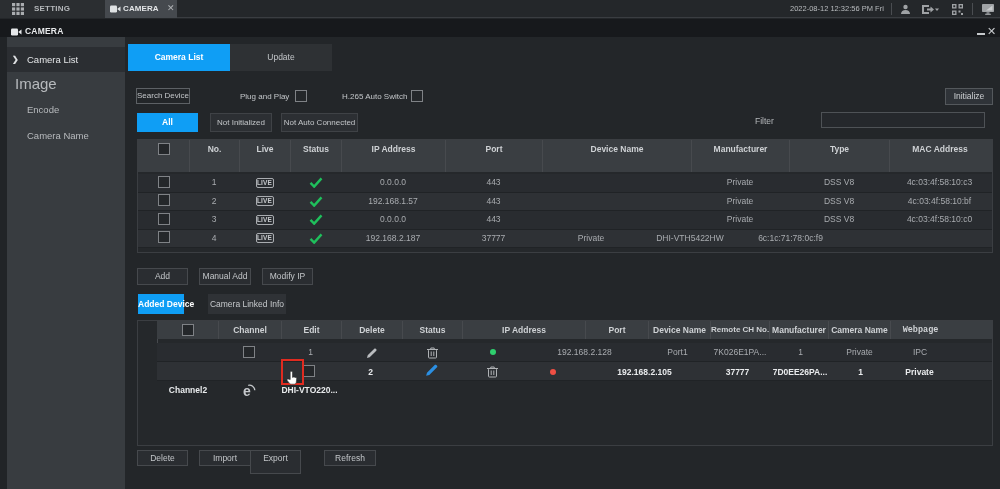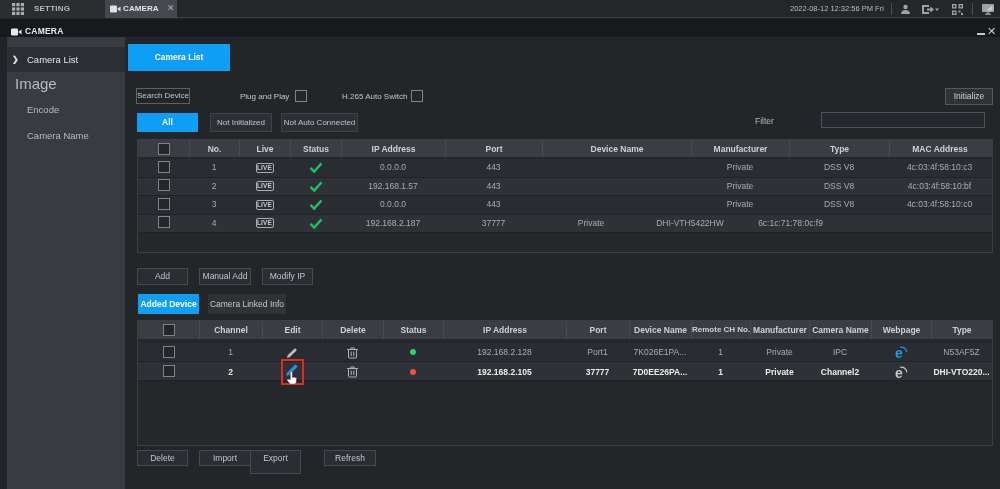--- a/index.html
+++ b/index.html
@@ -91,36 +91,37 @@
   <div class="abs" style="left:0;top:10px;width:118px;height:25px;background:#2b2e32;">
     <span class="abs" style="left:5px;top:0;line-height:25px;font-size:8px;color:#dfe1e3;font-weight:bold;">❯</span>
     <span class="abs" style="left:20px;top:0;line-height:25px;font-size:9.5px;color:#e4e6e8;">Camera List</span>
   </div>
   <span class="abs" style="left:8px;top:34px;line-height:26px;font-size:15px;color:#b7babd;">Image</span>
   <span class="abs" style="left:20px;top:60px;line-height:26px;font-size:9.5px;color:#b7babd;">Encode</span>
   <span class="abs" style="left:20px;top:86px;line-height:26px;font-size:9.5px;color:#b7babd;">Camera Name</span>
 </div>
 
 <div class="bluebtn" style="left:128px;top:44px;width:102px;height:27px;line-height:27px;font-size:8.5px;">Camera List</div>
+<div class="abs" style="left:230px;top:44px;width:102px;height:27px;line-height:27px;background:#2e3134;color:#c3c6c9;font-size:8.5px;text-align:center;">Update</div>
 
 <div class="btn" style="left:136px;top:88px;width:54px;height:16px;line-height:14px;background:transparent;border-color:#5d6165;font-size:8px;">Search Device</div>
 <span class="abs" style="left:240px;top:92px;font-size:8px;color:#c3c6c9;">Plug and Play</span>
 <span class="cb abs" style="left:295px;top:90px;"></span>
 <span class="abs" style="left:342px;top:92px;font-size:8px;color:#c3c6c9;">H.265 Auto Switch</span>
 <span class="cb abs" style="left:411px;top:90px;"></span>
 <div class="btn" style="left:945px;top:88px;width:48px;height:17px;line-height:15px;background:#2f3338;border-color:#54585c;color:#cdd0d3;">Initialize</div>
 
 <div class="bluebtn" style="left:137px;top:113px;width:61px;height:19px;line-height:19px;">All</div>
 <div class="btn" style="left:210px;top:113px;width:62px;height:19px;line-height:17.5px;background:#2c2f33;border-color:#3f4246;font-size:8px;">Not Initialized</div>
 <div class="btn" style="left:281px;top:113px;width:77px;height:19px;line-height:17.5px;background:#2c2f33;border-color:#3f4246;font-size:8px;">Not Auto Connected</div>
 <span class="abs" style="left:755px;top:116px;font-size:8.5px;color:#b6b9bc;">Filter</span>
 <div class="abs" style="left:821px;top:112px;width:164px;height:16px;background:#25282c;border:1px solid #4e5256;"></div>
 
 <div class="abs" style="left:137px;top:139px;width:856px;height:114px;background:#25282b;border:1px solid #3b3e42;">
-  <div style="height:17px;background:#3a3e42;">
+  <div style="height:32px;background:#3a3e42;">
     <div class="hcell" style="width:51px;line-height:19px;"><span class="cb" style="margin-top:-2px;"></span></div>
     <div class="hcell" style="width:50px;line-height:19px;">No.</div>
     <div class="hcell" style="width:51px;line-height:19px;">Live</div>
     <div class="hcell" style="width:51px;line-height:19px;">Status</div>
     <div class="hcell" style="width:104px;line-height:19px;">IP Address</div>
     <div class="hcell" style="width:97px;line-height:19px;">Port</div>
     <div class="hcell" style="width:149px;line-height:19px;">Device Name</div>
     <div class="hcell" style="width:98px;line-height:19px;">Manufacturer</div>
     <div class="hcell" style="width:100px;line-height:19px;">Type</div>
     <div class="hcell" style="width:101px;line-height:19px;">MAC Address</div>
@@ -180,37 +181,37 @@
     <div class="cell" style="width:98px;line-height:17.5px;">Private</div>
     <div class="cell" style="width:100px;line-height:17.5px;">DHI-VTH5422HW</div>
     <div class="cell" style="width:101px;line-height:17.5px;text-align:center;">6c:1c:71:78:0c:f9</div>
   </div>
 </div>
 
 <div class="btn" style="left:137px;top:268px;width:51px;height:17px;line-height:15px;">Add</div>
 <div class="btn" style="left:199px;top:268px;width:52px;height:17px;line-height:15px;">Manual Add</div>
 <div class="btn" style="left:262px;top:268px;width:51px;height:17px;line-height:15px;">Modify IP</div>
 
-<div class="bluebtn" style="left:138px;top:294px;width:61px;height:20px;line-height:20px;font-size:8.5px;">Added Device</div>
+<div class="bluebtn" style="left:138px;top:294px;width:46px;height:20px;line-height:20px;font-size:8.5px;">Added Device</div>
 <div class="abs" style="left:208px;top:294px;width:78px;height:20px;line-height:20px;background:#2f3236;color:#c6c9cc;font-size:8.5px;text-align:center;">Camera Linked Info</div>
 
-<div class="abs" style="left:137px;top:320px;width:856px;height:126px;background:#25282b;border:1px solid #3b3e42;">
+<div class="abs" style="left:137px;top:320px;width:856px;height:126px;background:#25282b;border:1px solid #3b3e42;padding-left:19px;">
   <div style="height:18px;background:#3a3e42;">
     <div class="hcell" style="width:61px;line-height:18px;"><span class="cb" style="margin-top:-2px;"></span></div>
     <div class="hcell" style="width:63px;line-height:18px;">Channel</div>
     <div class="hcell" style="width:60px;line-height:18px;">Edit</div>
     <div class="hcell" style="width:61px;line-height:18px;">Delete</div>
     <div class="hcell" style="width:60px;line-height:18px;">Status</div>
     <div class="hcell" style="width:123px;line-height:18px;">IP Address</div>
     <div class="hcell" style="width:63px;line-height:18px;">Port</div>
     <div class="hcell" style="width:62px;line-height:18px;">Device Name</div>
     <div class="hcell" style="width:59px;line-height:18px;font-size:8px;">Remote CH No.</div>
     <div class="hcell" style="width:59px;line-height:18px;">Manufacturer</div>
     <div class="hcell" style="width:62px;line-height:18px;">Camera Name</div>
-    <div class="hcell" style="width:60px;line-height:18px;">Webpage</div>
+    <div class="hcell" style="width:60px;line-height:18px;font-family:Liberation Mono, monospace;">Webpage</div>
     <div class="hcell" style="width:61px;line-height:18px;">Type</div>
   </div>
   <div style="height:4px;"></div>
   <div class="row" style="height:18.5px;background:#292c30;">
     <div class="cell" style="width:61px;line-height:19px;"><span class="cb" style="margin-top:-2px;"></span></div>
     <div class="cell" style="width:63px;line-height:19px;">1</div>
     <div class="cell" style="width:60px;line-height:19px;"><svg width="12" height="12" viewBox="0 0 12 12" style="vertical-align:middle;">
             <path d="M1 11 L1.7 8.3 L8.3 1.7 C8.7 1.3 9.3 1.3 9.7 1.7 L10.3 2.3 C10.7 2.7 10.7 3.3 10.3 3.7 L3.7 10.3 Z" fill="#b9bcbf"></path>
           </svg></div>
     <div class="cell" style="width:61px;line-height:19px;"><svg width="11" height="12" viewBox="0 0 11 12" style="vertical-align:middle;">

